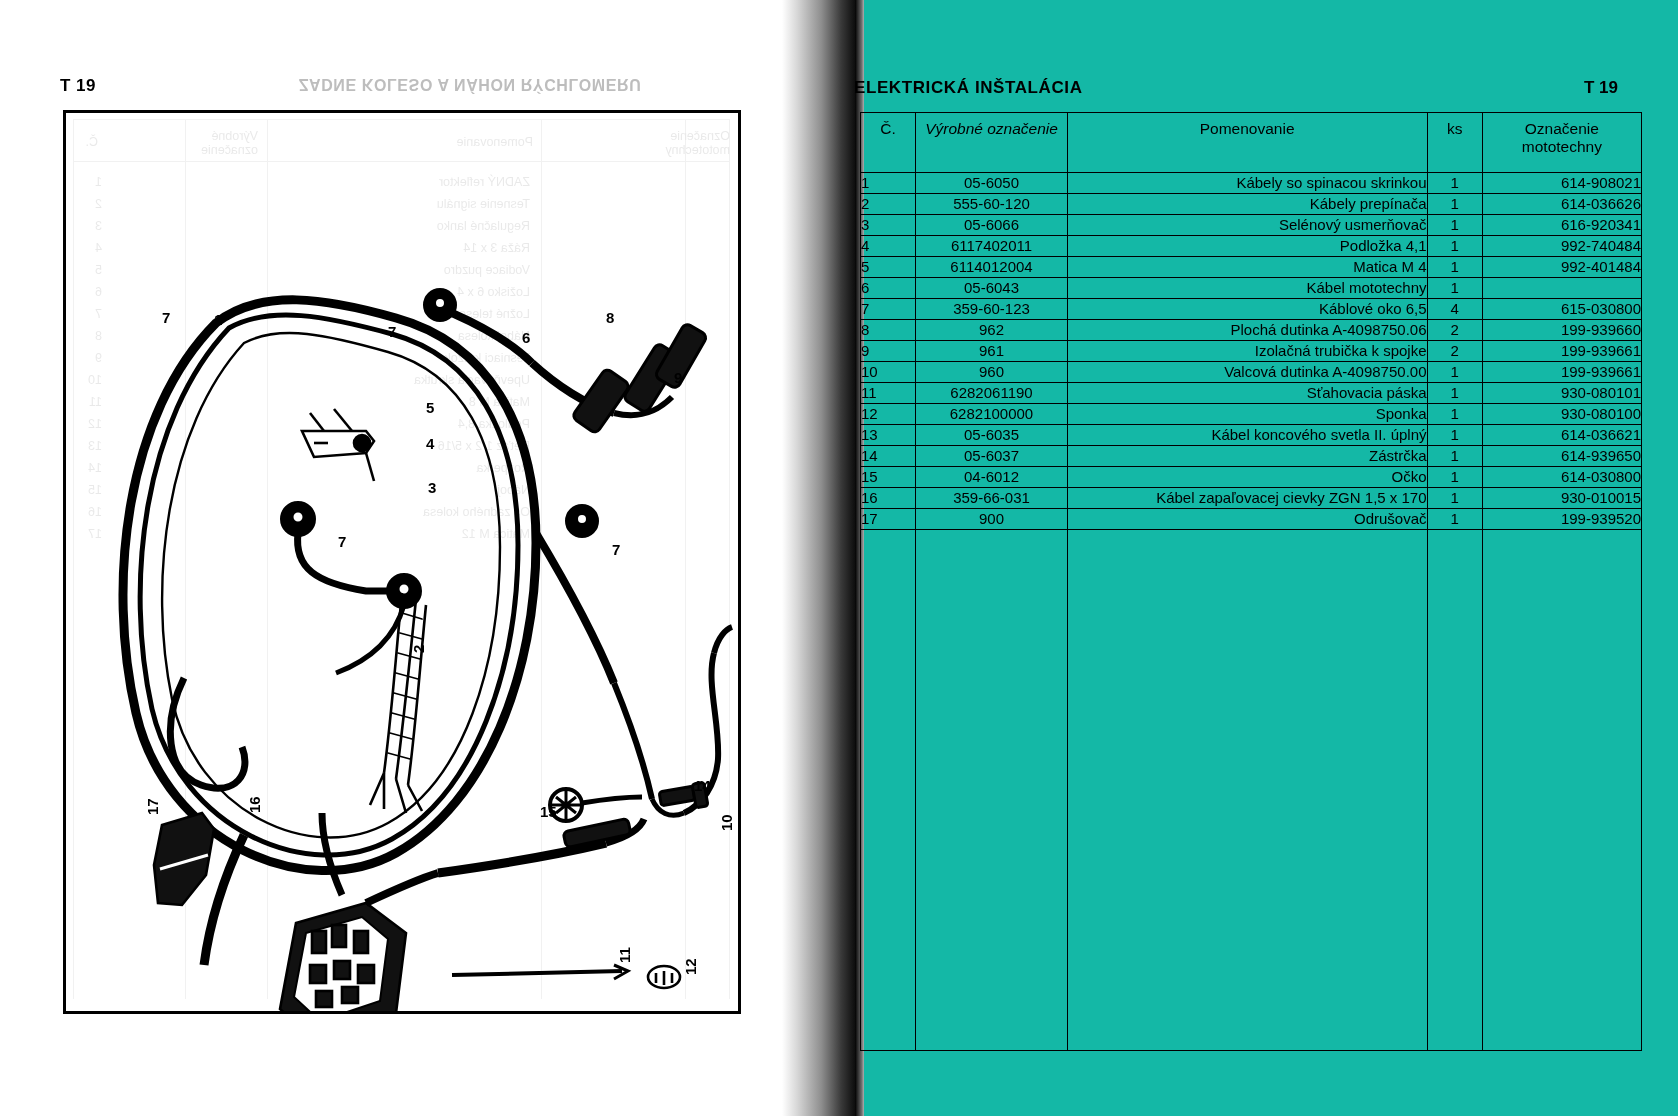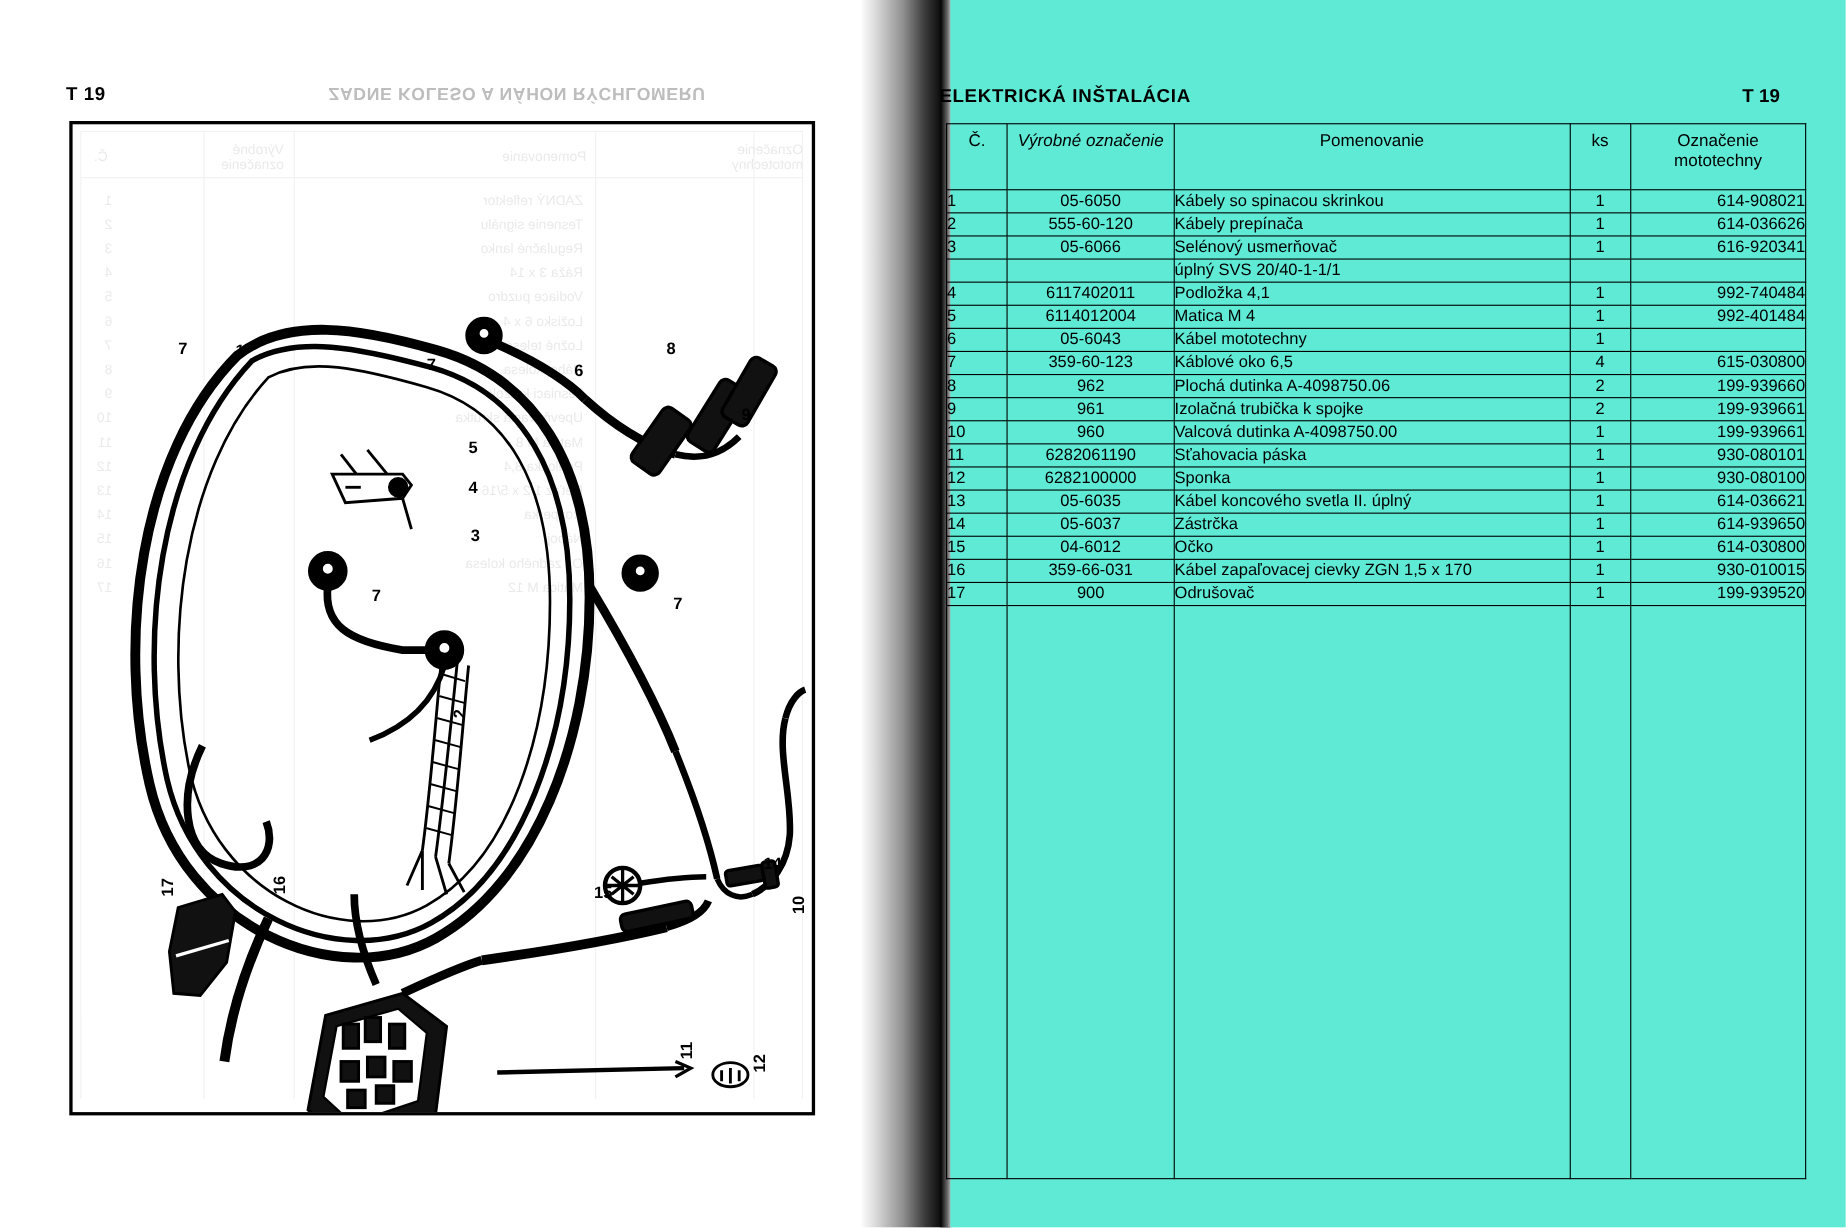--- a/index.html
+++ b/index.html
@@ -45,21 +45,21 @@
   .gutter{
     position:absolute;left:782px;top:0;width:82px;height:1116px;
     background:linear-gradient(to right,#ffffff 0%,#d8d8d8 18%,#8e8e8e 48%,#3a3a3a 72%,#101010 88%,#000000 100%);
   }
   .gutter2{
     position:absolute;left:855px;top:0;width:12px;height:1116px;
     background:linear-gradient(to right,#000000 0%,#6e6e6e 55%,#ffffff 100%);
   }
 
   
-  .right-page{position:absolute;left:864px;top:0;width:814px;height:1116px;background:#5eead4;}
+  .right-page{position:absolute;left:864px;top:0;width:814px;height:1116px;background:#14b8a6;}
   .right-header{position:absolute;top:78px;left:0px;width:790px;height:24px;}
   .right-title{position:absolute;left:-10px;top:0;font-size:17px;font-weight:bold;letter-spacing:.6px;}
   .right-folio{position:absolute;right:36px;top:0;font-size:17px;font-weight:bold;}
 
   table.parts{
     position:absolute;left:-4px;top:112px;width:782px;
     border-collapse:collapse;
     font-size:15px;
   }
   table.parts th, table.parts td{
@@ -77,21 +77,21 @@
   }
   .c-num{width:52px;}
   .c-vyr{width:150px;font-style:italic;}
   .c-pom{width:368px;}
   .c-ks{width:52px;}
   .c-oz{width:158px;margin-left:20px;}
 
   tbody td{font-size:15px;line-height:1.29;height:20px;}
   td.num{text-align:left;padding-left:12px;}
   td.vyr{text-align:center;padding-left:10px;}
-  td.pom{text-align:left;padding-left:10px;}
+  td.pom{text-align:right;padding-left:10px;}
   td.ks{text-align:center;}
   td.oz{text-align:right;padding-left:12px;}
   .tail-cell{height:520px;}
 </style>
 </head>
 <body>
 
 <div class="page">
 
   <div class="left-page">
@@ -328,27 +328,20 @@
             <td class="oz">614-036626</td>
           </tr>
           <tr>
             <td class="num">3</td>
             <td class="vyr">05-6066</td>
             <td class="pom">Selénový usmerňovač</td>
             <td class="ks">1</td>
             <td class="oz">616-920341</td>
           </tr>
           <tr>
-            <td class="num"></td>
-            <td class="vyr"></td>
-            <td class="pom">úplný SVS 20/40-1-1/1</td>
-            <td class="ks"></td>
-            <td class="oz"></td>
-          </tr>
-          <tr>
             <td class="num">4</td>
             <td class="vyr">6117402011</td>
             <td class="pom">Podložka 4,1</td>
             <td class="ks">1</td>
             <td class="oz">992-740484</td>
           </tr>
           <tr>
             <td class="num">5</td>
             <td class="vyr">6114012004</td>
             <td class="pom">Matica M 4</td>

